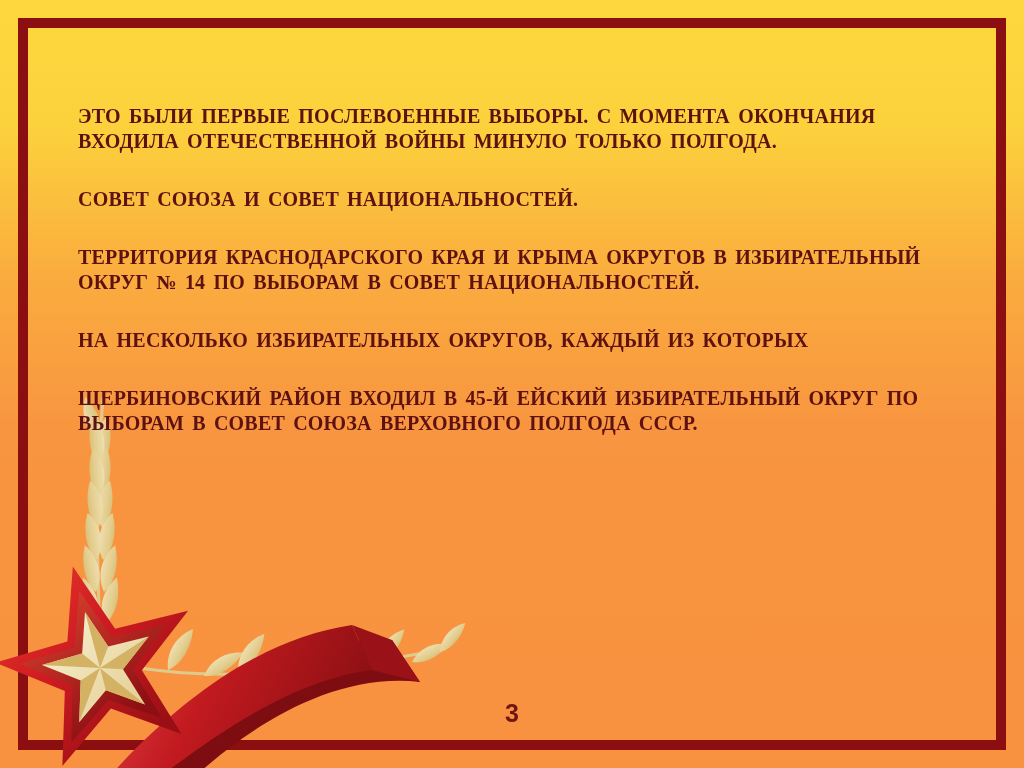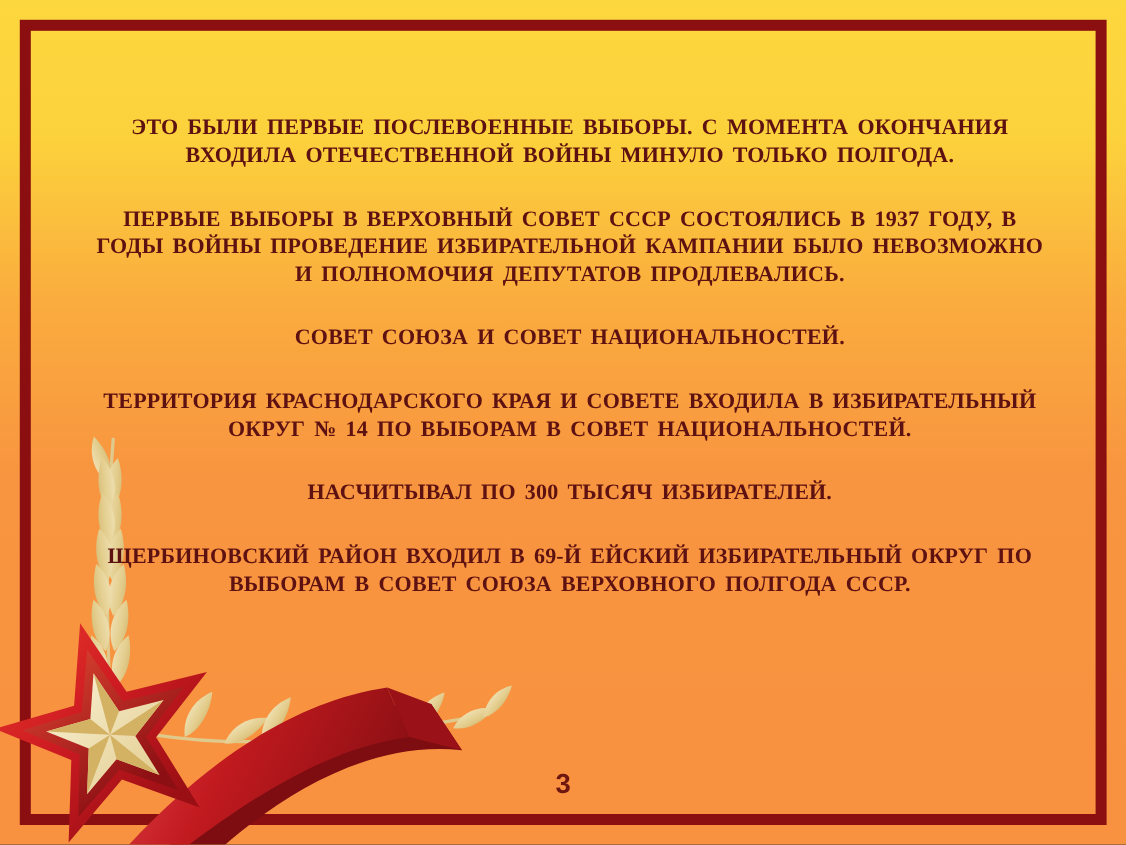--- a/index.html
+++ b/index.html
@@ -37,21 +37,20 @@
     z-index: 2;
   }
   .text-block {
     position: absolute;
     left: 50%;
     top: 0;
     transform: translateX(-50%);
     margin-left: 6px;
     width: 880px;
     padding-top: 104px;
-    text-align: center;
     z-index: 3;
   }
   .text-block p {
     margin: 0 0 33px 0;
     font-weight: bold;
     font-size: 20px;
     line-height: 25px;
     color: #5E1111;
     letter-spacing: 0.2px;
     word-spacing: 3px;
@@ -157,35 +156,30 @@
       </g>
     </g>
   </svg>
 
   <div class="text-block">
     <p>
       <span class="line">ЭТО БЫЛИ ПЕРВЫЕ ПОСЛЕВОЕННЫЕ ВЫБОРЫ. С МОМЕНТА ОКОНЧАНИЯ</span>
       <span class="line">ВХОДИЛА ОТЕЧЕСТВЕННОЙ ВОЙНЫ МИНУЛО ТОЛЬКО ПОЛГОДА.</span>
     </p>
     <p>
-      <span class="line">ПЕРВЫЕ ВЫБОРЫ В ВЕРХОВНЫЙ СОВЕТ СССР СОСТОЯЛИСЬ В 1937 ГОДУ, В</span>
-      <span class="line">ГОДЫ ВОЙНЫ ПРОВЕДЕНИЕ ИЗБИРАТЕЛЬНОЙ КАМПАНИИ БЫЛО НЕВОЗМОЖНО</span>
-      <span class="line">И ПОЛНОМОЧИЯ ДЕПУТАТОВ ПРОДЛЕВАЛИСЬ.</span>
-    </p>
-    <p>
       <span class="line">СОВЕТ СОЮЗА И СОВЕТ НАЦИОНАЛЬНОСТЕЙ.</span>
     </p>
     <p>
-      <span class="line">ТЕРРИТОРИЯ КРАСНОДАРСКОГО КРАЯ И СОВЕТЕ ВХОДИЛА В ИЗБИРАТЕЛЬНЫЙ</span>
+      <span class="line">ТЕРРИТОРИЯ КРАСНОДАРСКОГО КРАЯ И КРЫМА ОКРУГОВ В ИЗБИРАТЕЛЬНЫЙ</span>
       <span class="line">ОКРУГ № 14 ПО ВЫБОРАМ В СОВЕТ НАЦИОНАЛЬНОСТЕЙ.</span>
     </p>
     <p>
-      <span class="line">НАСЧИТЫВАЛ ПО 300 ТЫСЯЧ ИЗБИРАТЕЛЕЙ.</span>
+      <span class="line">НА НЕСКОЛЬКО ИЗБИРАТЕЛЬНЫХ ОКРУГОВ, КАЖДЫЙ ИЗ КОТОРЫХ</span>
     </p>
     <p>
-      <span class="line">ЩЕРБИНОВСКИЙ РАЙОН ВХОДИЛ В 69-Й ЕЙСКИЙ ИЗБИРАТЕЛЬНЫЙ ОКРУГ ПО</span>
+      <span class="line">ЩЕРБИНОВСКИЙ РАЙОН ВХОДИЛ В 45-Й ЕЙСКИЙ ИЗБИРАТЕЛЬНЫЙ ОКРУГ ПО</span>
       <span class="line">ВЫБОРАМ В СОВЕТ СОЮЗА ВЕРХОВНОГО ПОЛГОДА СССР.</span>
     </p>
   </div>
 
   <div class="page-number">3</div>
 
 </div>
 
 </body></html>

